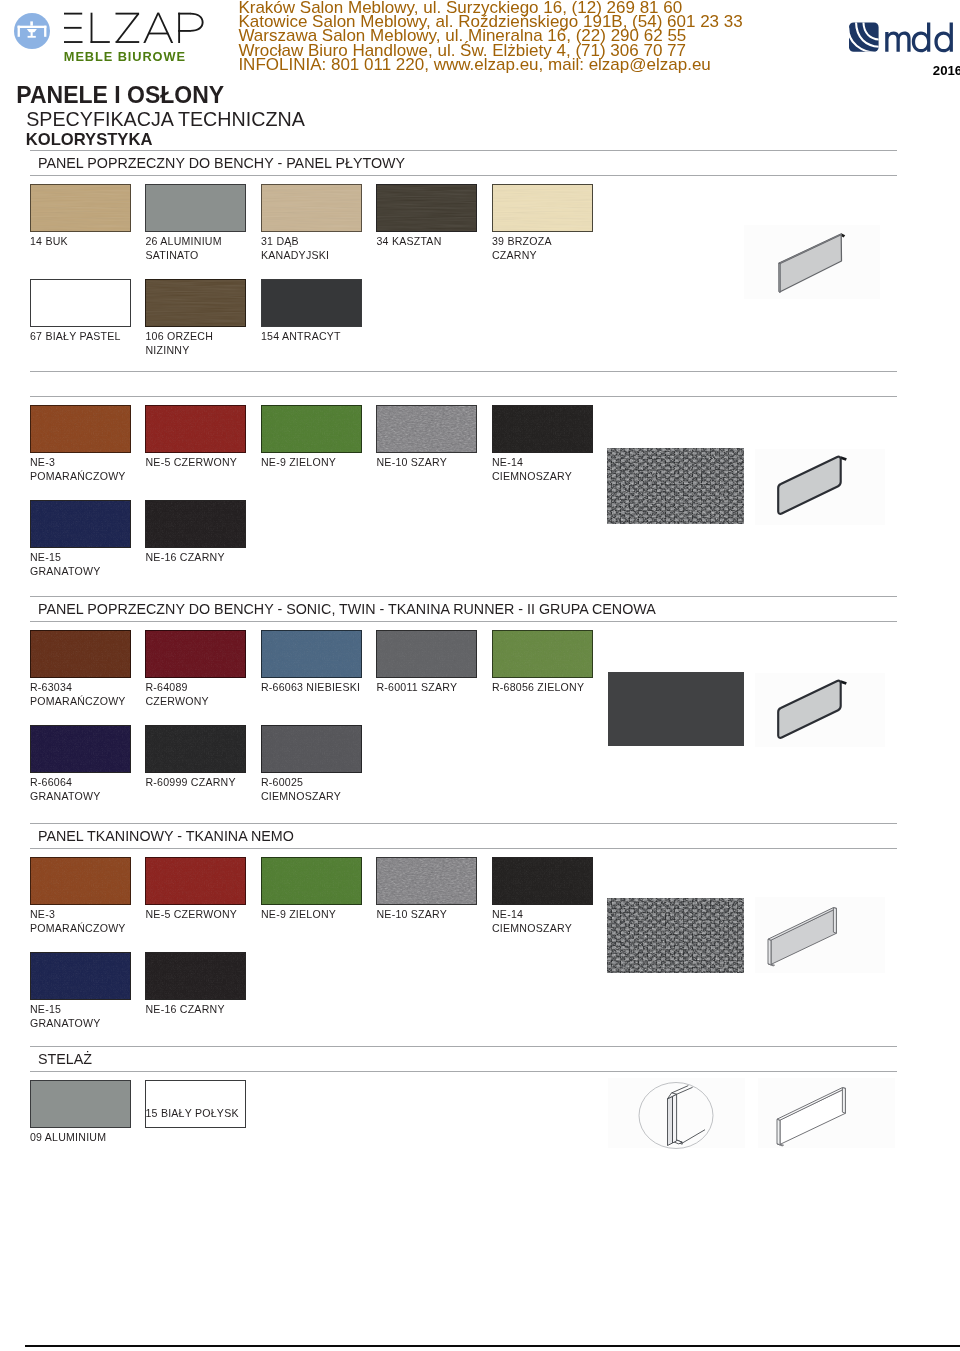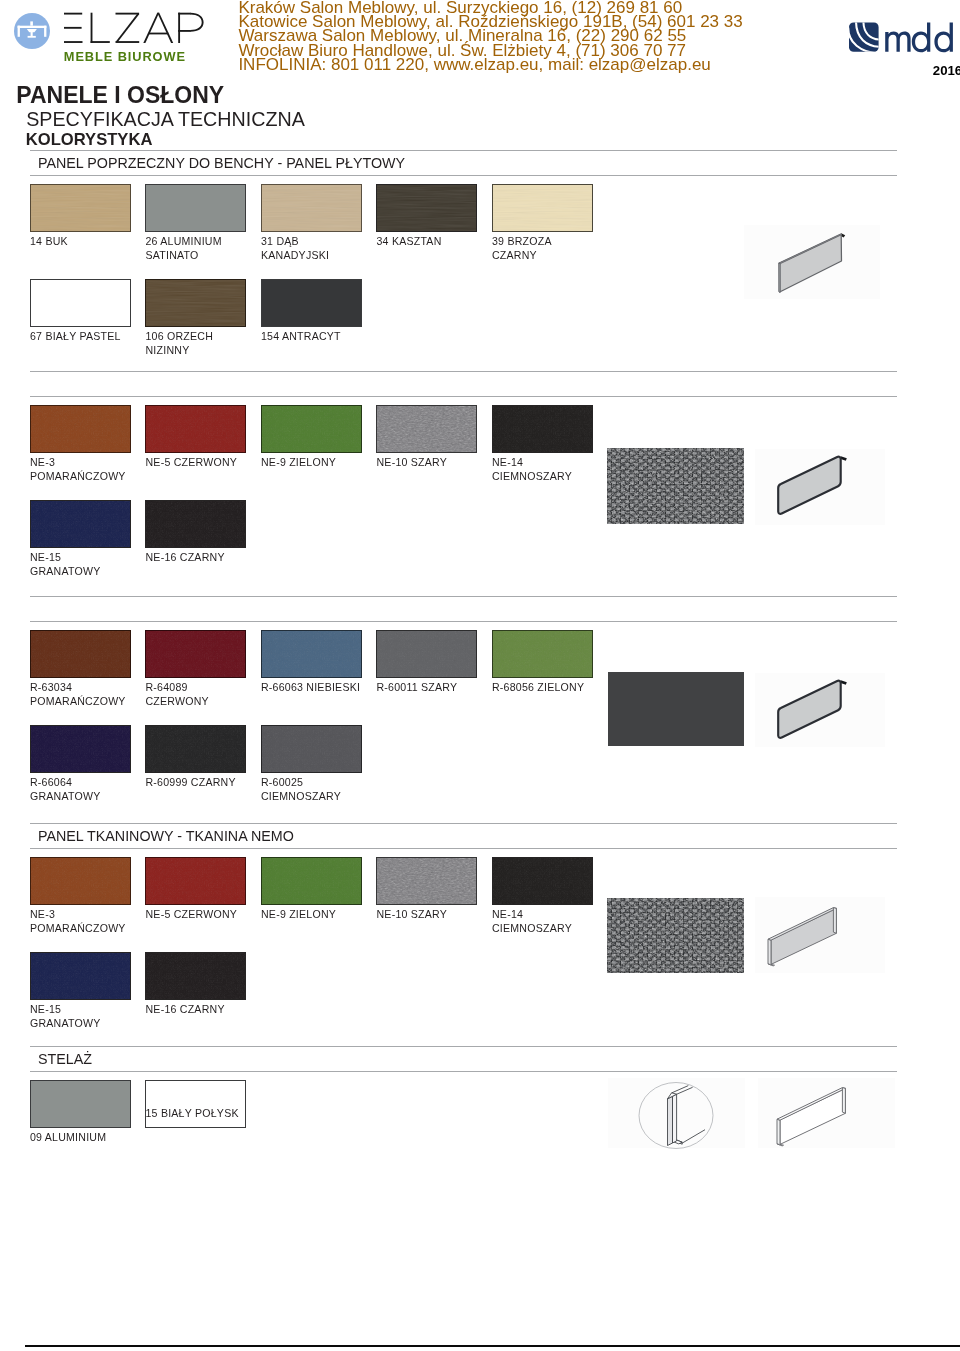--- a/index.html
+++ b/index.html
@@ -293,20 +293,21 @@
             <feComponentTransfer>
               <feFuncA type="linear" slope="0.13" intercept="0"></feFuncA>
             </feComponentTransfer>
           </filter>
           <rect width="99" height="46" filter="url(#wv)"></rect>
         </svg>
       </div>
     </div>
 <div class="swl" style="left:145.5px;top:551.0px">NE-16 CZARNY</div>
 <div class="rule" style="top:595.5px"></div>
+<div class="sec-title" style="top:601.0px">PANEL POPRZECZNY DO BENCHY - SONIC, TWIN - TKANINA RUNNER - II GRUPA CENOWA</div>
 <div class="rule" style="top:621.0px"></div>
 <div class="sw" style="left: 29.5px; top: 630px; background-color: rgb(102, 48, 26); border-color: rgb(45, 21, 11);">
       <div class="tex">
         <svg width="99" height="46" xmlns="http://www.w3.org/2000/svg">
           <filter id="wv">
             <feTurbulence type="turbulence" baseFrequency="0.55" numOctaves="2" seed="3"></feTurbulence>
             <feColorMatrix type="saturate" values="0"></feColorMatrix>
             <feComponentTransfer>
               <feFuncA type="linear" slope="0.13" intercept="0"></feFuncA>
             </feComponentTransfer>

